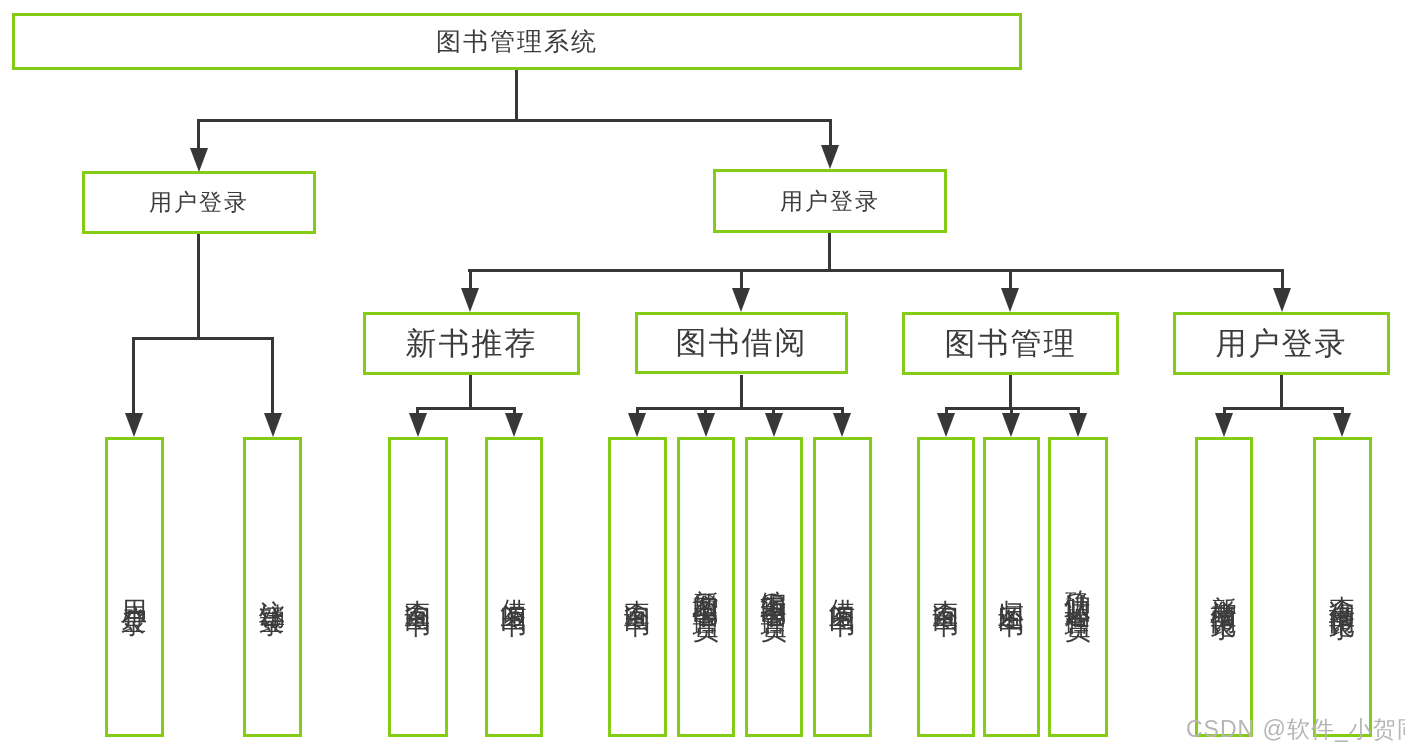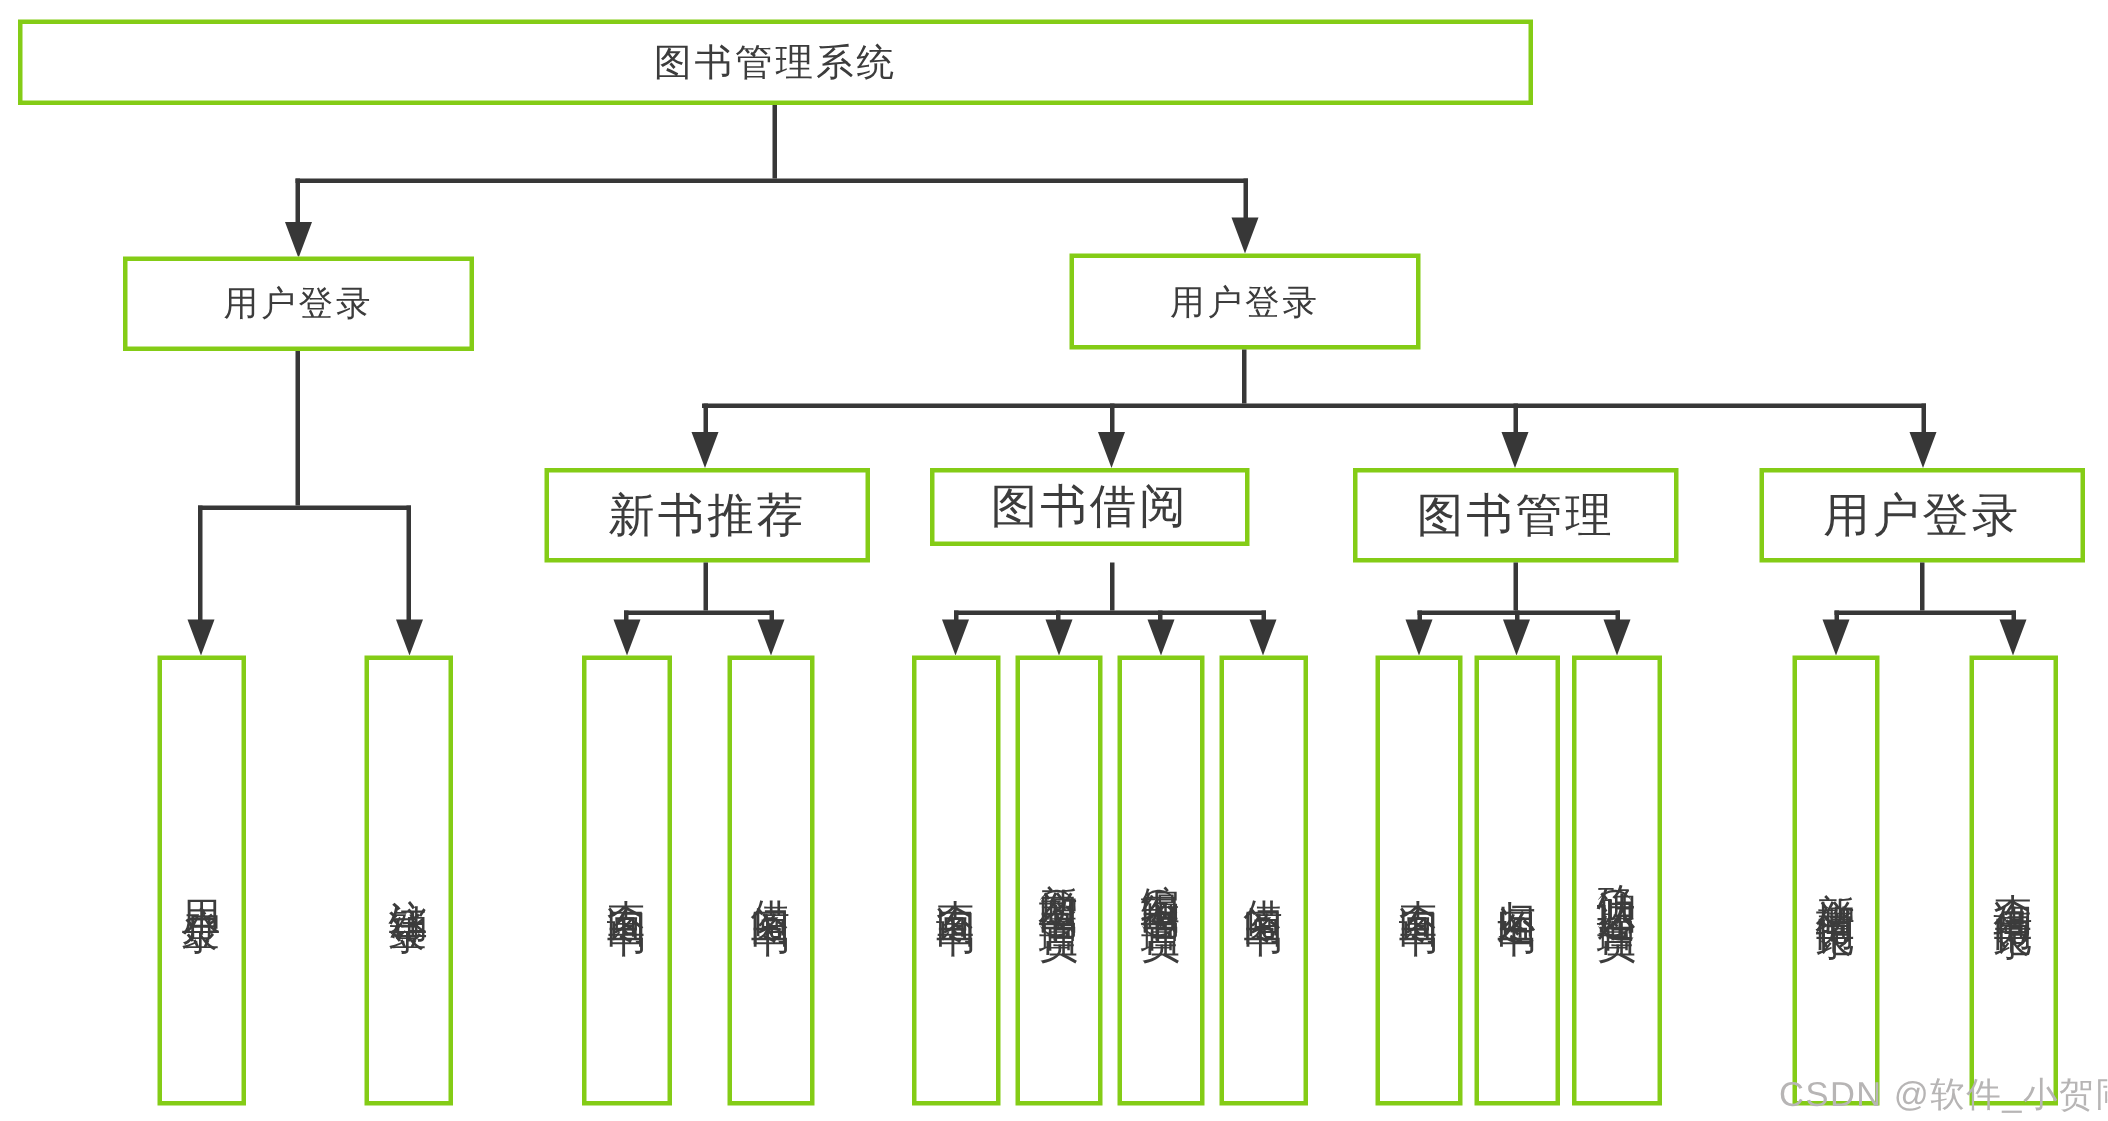--- a/index.html
+++ b/index.html
@@ -71,21 +71,21 @@
   <div class="line" style="left:740px; top:269px; width:3px;  height:23px;"></div>
   <div class="arrow" style="left:732px; top:288px;"></div>
   <div class="line" style="left:1009px; top:269px; width:3px; height:23px;"></div>
   <div class="arrow" style="left:1001px; top:288px;"></div>
   <div class="line" style="left:1281px; top:269px; width:3px; height:23px;"></div>
   <div class="arrow" style="left:1273px; top:288px;"></div>
 
   <div class="box" style="left:363px; top:312px; width:217px; height:63px;">
     <span class="hlabel lv3">新书推荐</span>
   </div>
-  <div class="box" style="left:620px; top:312px; width:213px; height:52px;font-family:Liberation Mono, monospace;">
+  <div class="box" style="left:635px; top:312px; width:213px; height:62px;font-family:Liberation Mono, monospace;">
     <span class="hlabel lv3">图书借阅</span>
   </div>
   <div class="box" style="left:902px; top:312px; width:217px; height:63px;">
     <span class="hlabel lv3">图书管理</span>
   </div>
   <div class="box" style="left:1173px; top:312px; width:217px; height:63px;">
     <span class="hlabel lv3">用户登录</span>
   </div>
 
   <div class="line" style="left:469px; top:375px; width:3px;   height:32px;"></div>

